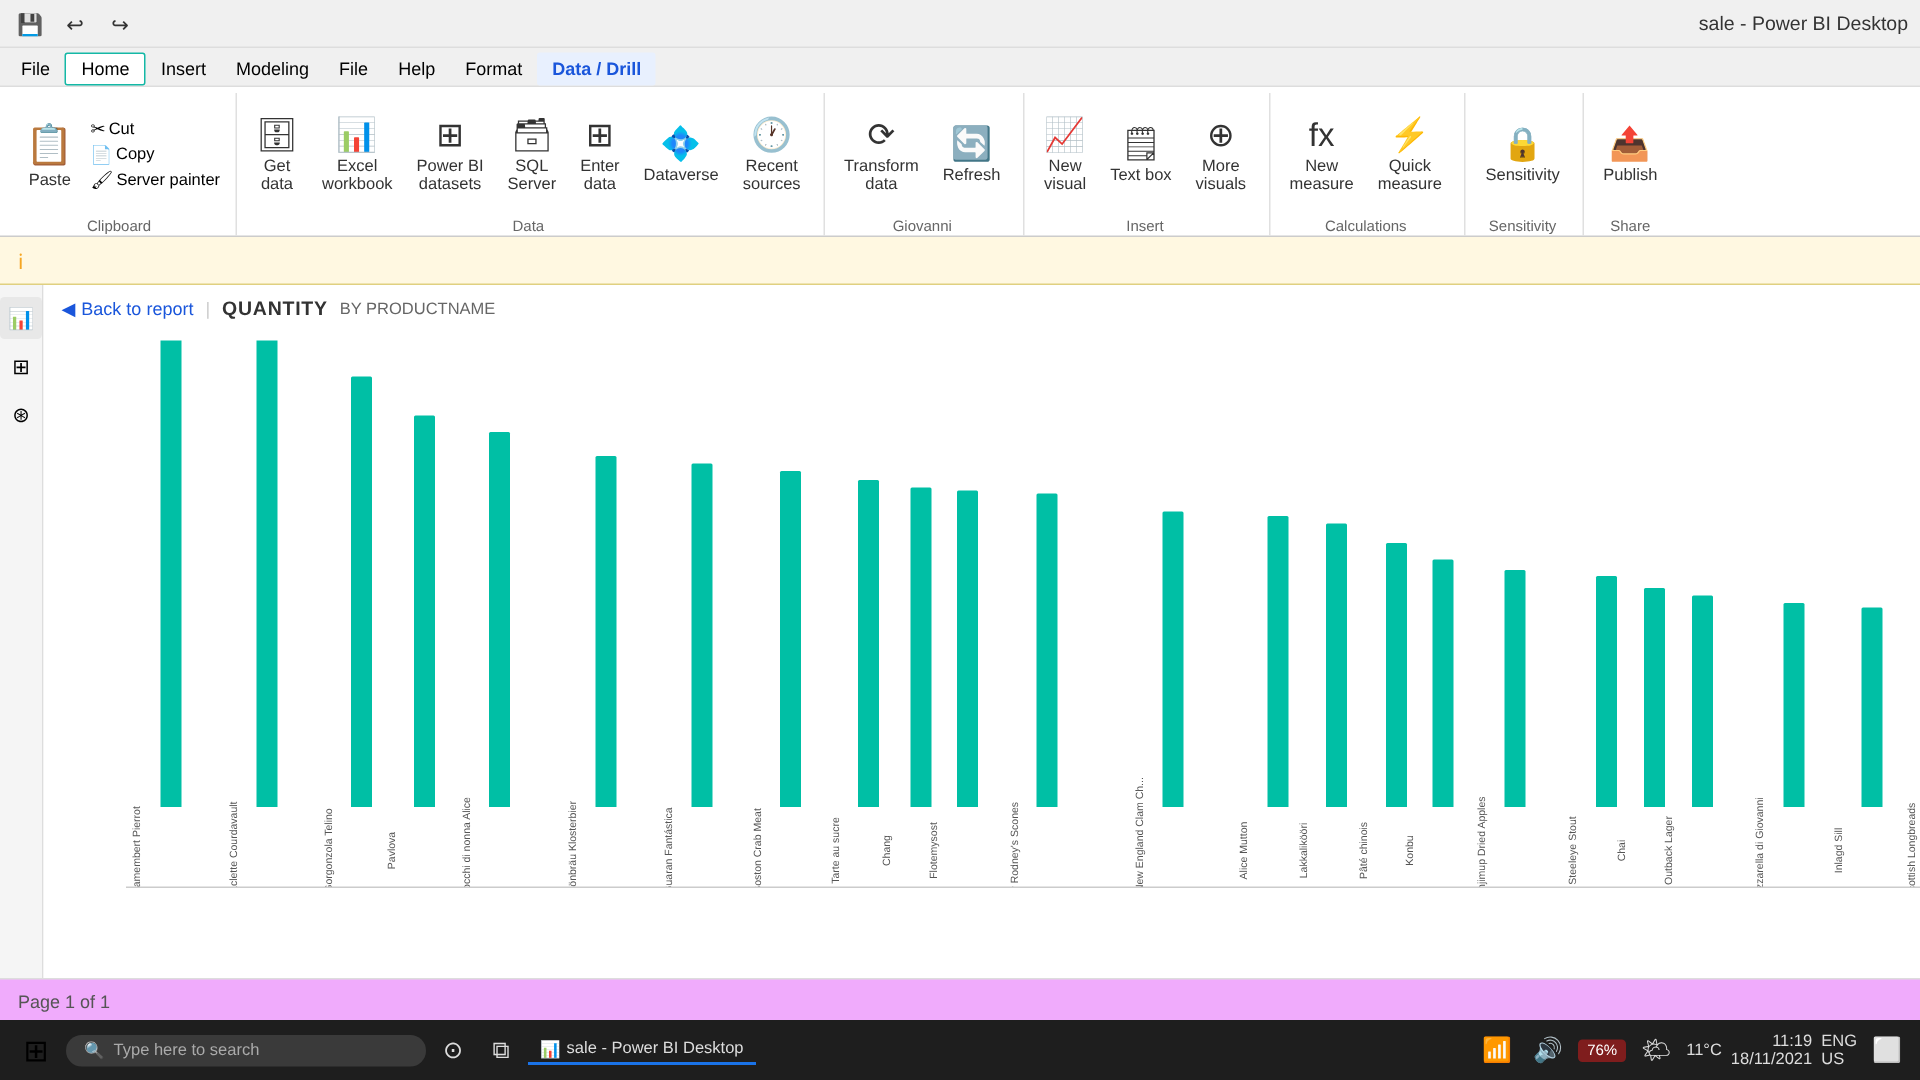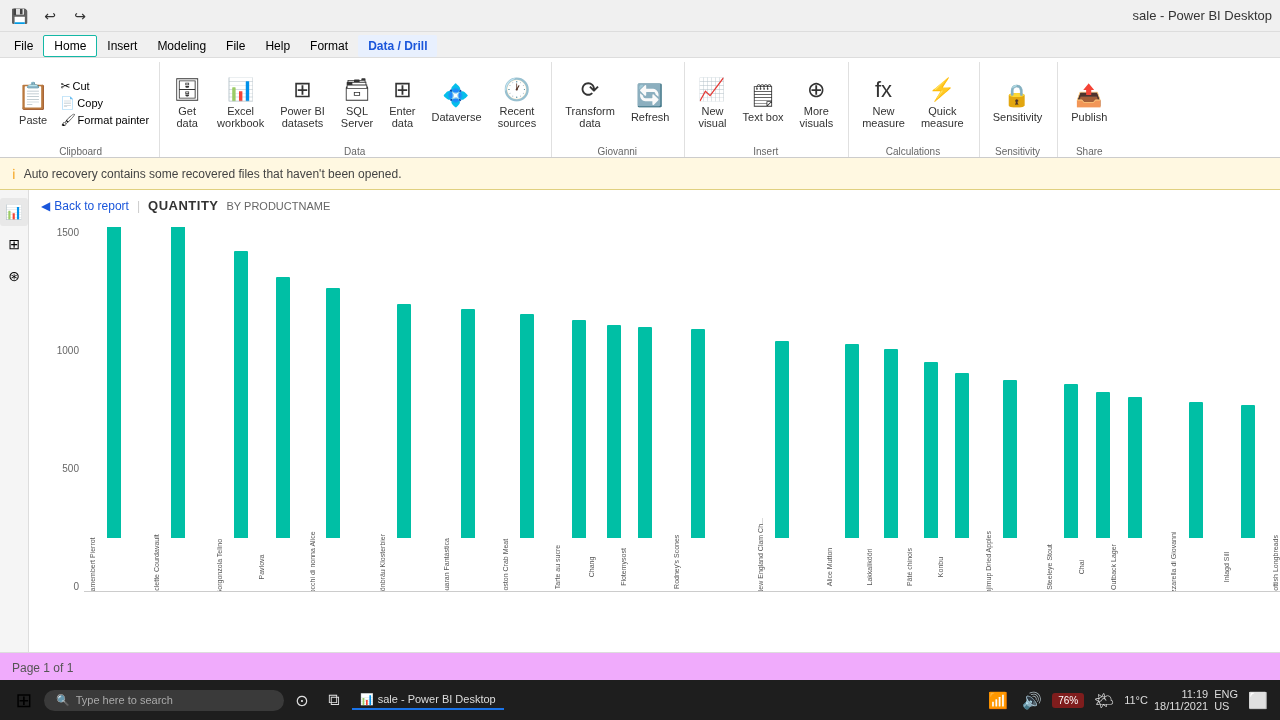--- a/index.html
+++ b/index.html
@@ -360,21 +360,21 @@
           <div class="cut-row">
             <span class="cut-icon">✂</span>
             <span>Cut</span>
           </div>
           <div class="cut-row">
             <span class="cut-icon">📄</span>
             <span>Copy</span>
           </div>
           <div class="cut-row">
             <span class="cut-icon">🖌</span>
-            <span>Format painter</span>
+            <span>Server painter</span>
           </div>
         </div>
       </div>
       <div class="ribbon-group-label">Clipboard</div>
     </div>
 
     <div class="ribbon-group">
       <div class="ribbon-buttons">
         <button class="ribbon-btn">
           <span class="ribbon-btn-icon">🗄</span>
@@ -472,21 +472,20 @@
           <span>Publish</span>
         </button>
       </div>
       <div class="ribbon-group-label">Share</div>
     </div>
   </div>
 </div>
 
 <div class="info-bar">
   <span class="info-icon">ℹ</span>
-  <span>Auto recovery contains some recovered files that haven't been opened.</span>
 </div>
 
 <div class="main-area" style="height: 462px;">
 
   <div class="left-panel">
     <button class="left-panel-btn active">📊</button>
     <button class="left-panel-btn">⊞</button>
     <button class="left-panel-btn">⊛</button>
   </div>
 
@@ -494,26 +493,20 @@
     <div class="chart-header">
       <div class="back-link">
         <span>◀</span>
         <span>Back to report</span>
       </div>
       <span style="color:#ccc">|</span>
       <span class="chart-title">QUANTITY</span>
       <span class="chart-subtitle">BY PRODUCTNAME</span>
     </div>
     <div class="chart-area" id="chart-area">
-      <div class="y-axis-labels">
-        <span>1500</span>
-        <span>1000</span>
-        <span>500</span>
-        <span>0</span>
-      </div>
       <div class="bars-wrapper" id="bars-wrapper">
       <div class="bar-item">
     <div class="bar" style="height:330px"></div>
     <div class="bar-label">Camembert Pierrot</div>
   </div>
           <div class="bar-item">
     <div class="bar" style="height:314px"></div>
     <div class="bar-label">Raclette Courdavault</div>
   </div>
           <div class="bar-item">

